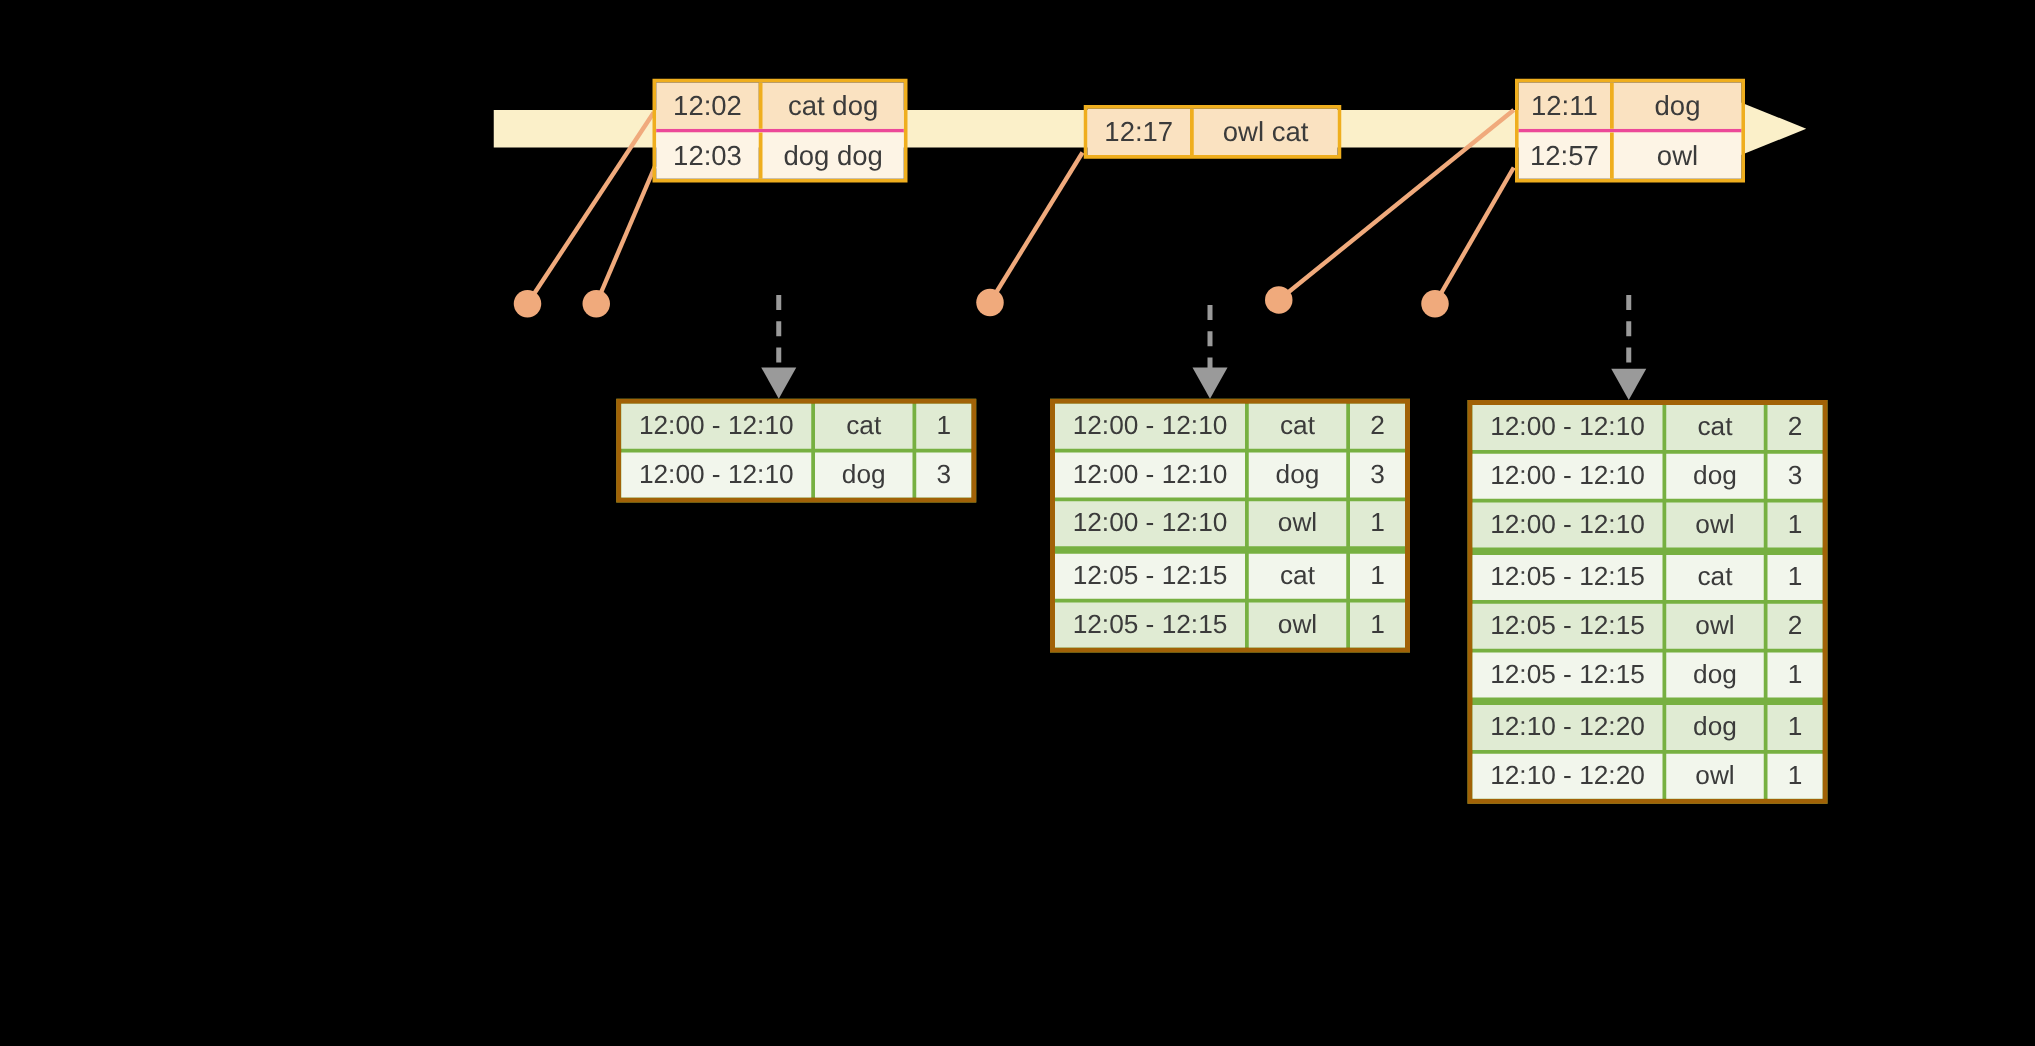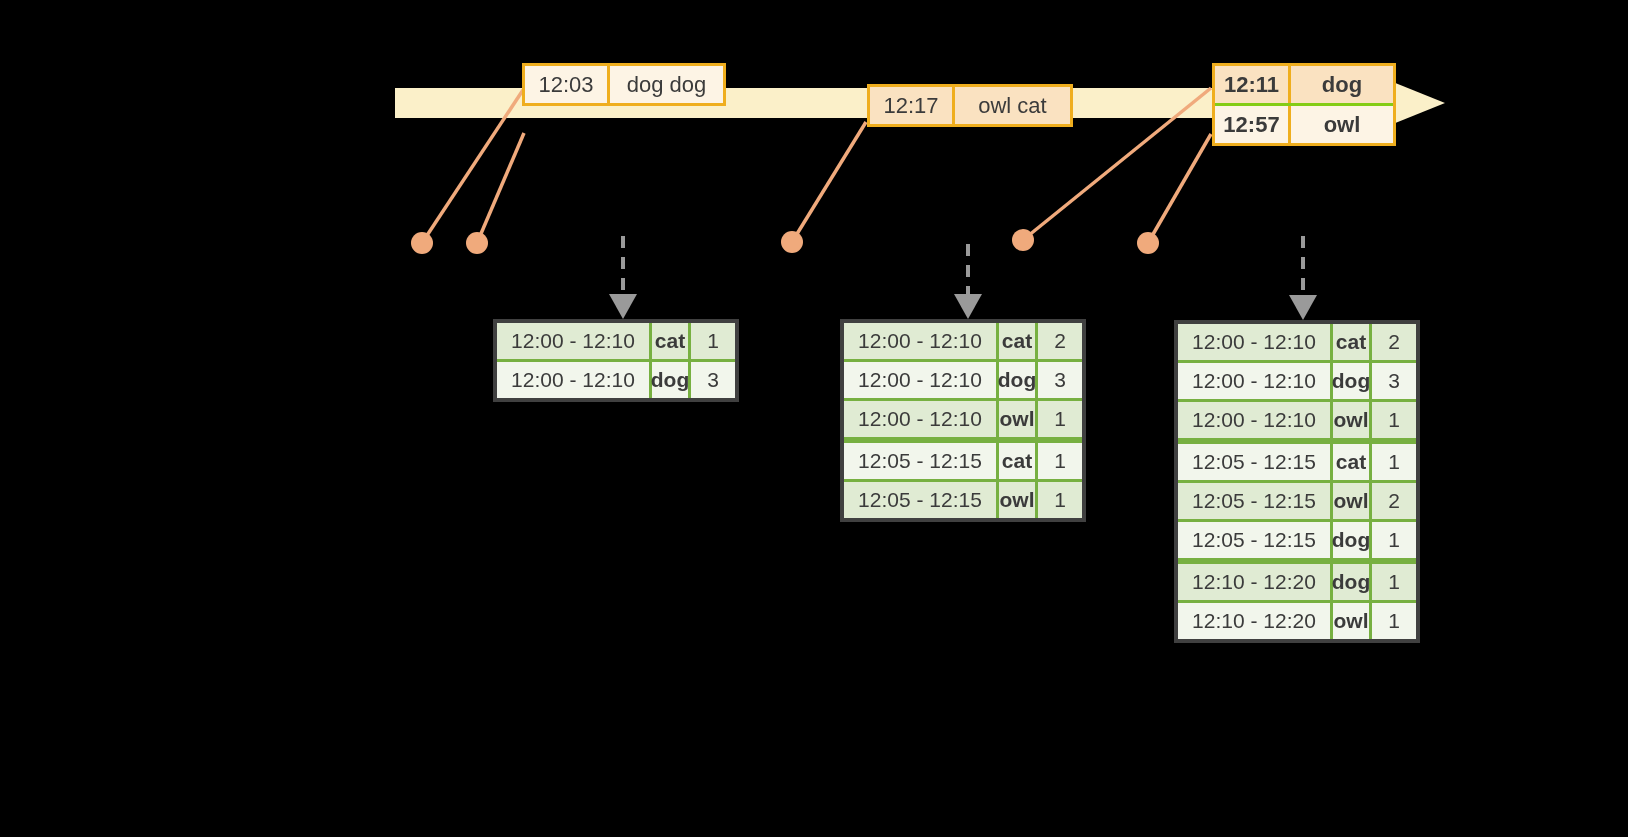--- a/index.html
+++ b/index.html
@@ -8,37 +8,37 @@
 
   
   .band{position:absolute;left:395px;top:88px;width:980px;height:30px;background:#FBF0C9;}
   .band-head{position:absolute;left:1373px;top:74px;width:0;height:0;
              border-top:29px solid transparent;border-bottom:29px solid transparent;
              border-left:72px solid #FBF0C9;}
 
   
   .etable{position:absolute;border:3px solid #EFAE1E;}
   .erow{display:flex;}
-  .erow + .erow{border-top:3px solid #84cc16;}
+  .erow + .erow{border-top:3px solid #ec4899;}
   .ecell{display:flex;align-items:center;justify-content:center;height:37px;font-size:22px;}
   .ecell.words{border-left:3px solid #EFAE1E;}
   .erow.peach .ecell{background:#FAE2C1;}
   .erow.cream .ecell{background:#FDF4E5;}
   .et1{left:522px;top:63px;}  .et1 .time{width:82px}  .et1 .words{width:113px}
   .et2{left:867px;top:84px;}  .et2 .time{width:82px}  .et2 .words{width:115px}
-  .et3{left:1212px;top:63px;font-weight:bold;} .et3 .time{width:73px}  .et3 .words{width:102px}
+  .et3{left:1212px;top:63px;} .et3 .time{width:73px}  .et3 .words{width:102px}
 
   
-  .gtable{position:absolute;border:4px solid #404040;background:#77B041;
+  .gtable{position:absolute;border:4px solid #a16207;background:#77B041;
           display:flex;flex-direction:column;gap:3px;}
   .grow{display:flex;gap:3px;}
   .grow.group-start{margin-top:3px;}
   .gcell{display:flex;align-items:center;justify-content:center;height:36px;font-size:21px;}
   .gcell.window{width:152px;}
-  .gcell.word{width:36px;font-weight:bold;}
+  .gcell.word{width:78px;}
   .gcell.count{width:44px;}
   .grow.dark .gcell{background:#E0EBD3;}
   .grow.light .gcell{background:#F2F6EC;}
   .gt1{left:493px;top:319px;}
   .gt2{left:840px;top:319px;}
   .gt3{left:1174px;top:320px;}
 
   .overlay{position:absolute;left:0;top:0;pointer-events:none;}
 </style>
 </head>
@@ -64,20 +64,24 @@
 
     <line x1="623" y1="236" x2="623" y2="296" stroke="#9A9A9A" stroke-width="4" stroke-dasharray="12 9"></line>
     <polygon points="609,294 637,294 623,319" fill="#9A9A9A"></polygon>
     <line x1="968" y1="244" x2="968" y2="296" stroke="#9A9A9A" stroke-width="4" stroke-dasharray="12 9"></line>
     <polygon points="954,294 982,294 968,319" fill="#9A9A9A"></polygon>
     <line x1="1303" y1="236" x2="1303" y2="297" stroke="#9A9A9A" stroke-width="4" stroke-dasharray="12 9"></line>
     <polygon points="1289,295 1317,295 1303,320" fill="#9A9A9A"></polygon>
   </svg>
 
   <div class="etable et1">
+    <div class="erow peach">
+      <div class="ecell time">12:02</div>
+      <div class="ecell words">cat dog</div>
+    </div>
     <div class="erow cream">
       <div class="ecell time">12:03</div>
       <div class="ecell words">dog dog</div>
     </div>
   </div>
 
   <div class="etable et2">
     <div class="erow peach">
       <div class="ecell time">12:17</div>
       <div class="ecell words">owl cat</div>

